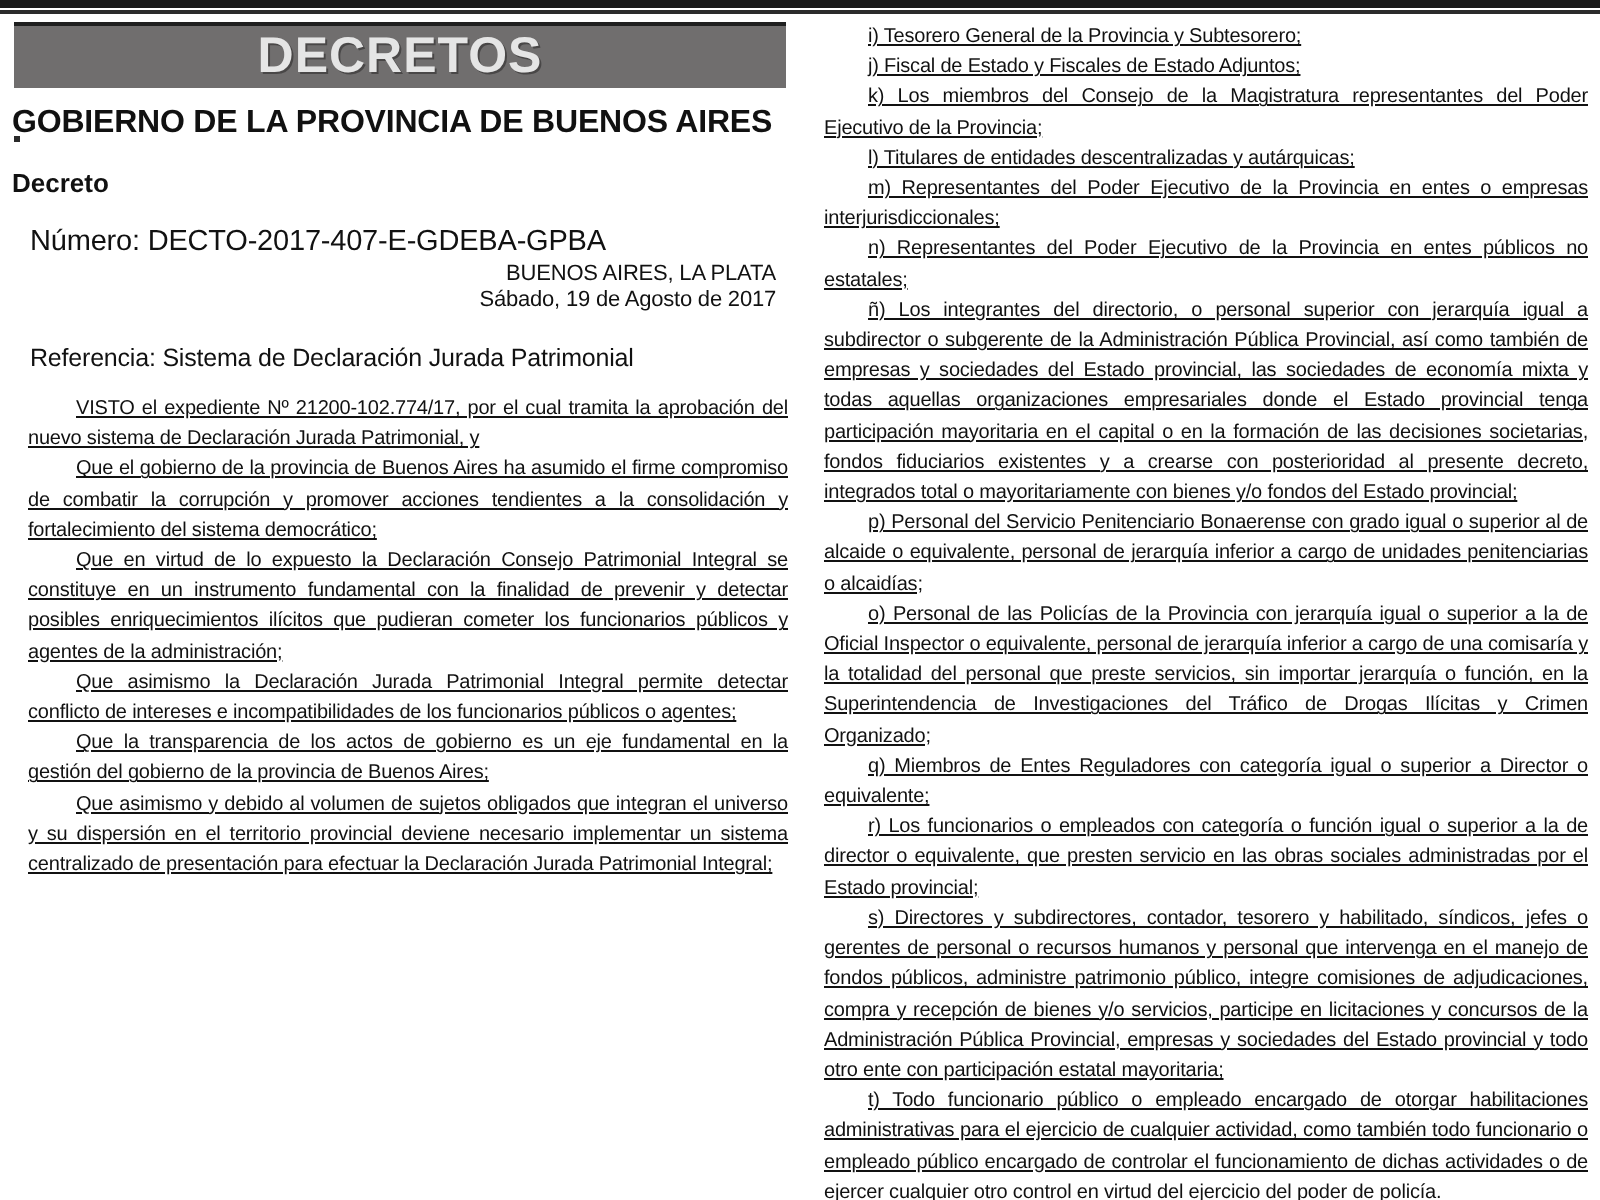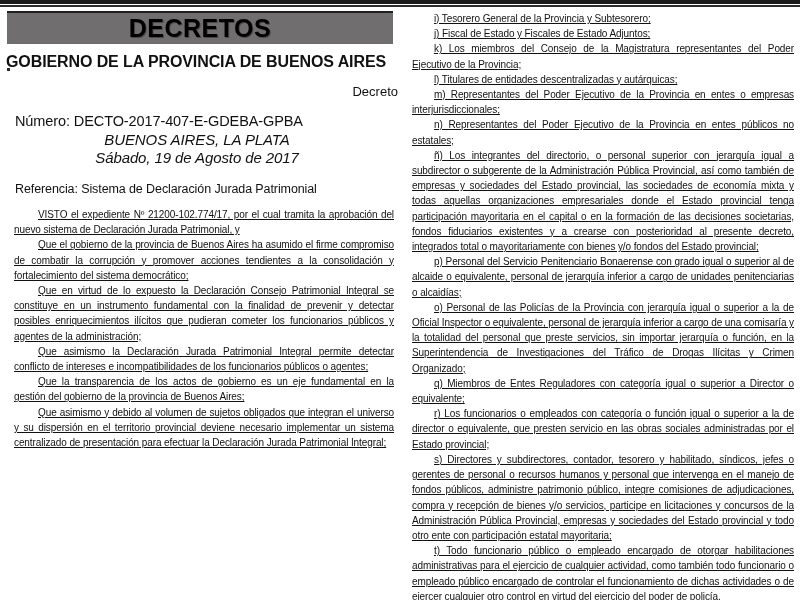--- a/index.html
+++ b/index.html
@@ -66,38 +66,38 @@
     background: #706e6e;
     border-top: 2px solid #1f1f1f;
     box-sizing: border-box;
   }
   #decretos-title {
     position: absolute;
     left: 0; right: 0;
     top: 50%;
     transform: translateY(-52%);
     text-align: center;
-    color: #000000;
+    color: #e5e5e5;
     font-weight: bold;
     font-size: 25px;
     letter-spacing: 0.5px;
     text-shadow: 1px 1px 0 rgba(0,0,0,0.35);
   }
 
   
   .heading-main {
     text-align: left;
     font-weight: bold;
     font-size: 16px;
     margin: 9px 0 0 0;
     letter-spacing: -0.1px;
   }
   .heading-sub {
-    text-align: right;
-    font-weight: normal;
+    text-align: left;
+    font-weight: bold;
     font-size: 13px;
     margin: 13px 0 0 0;
   }
 
   
   #scan-speck {
     position: absolute;
     left: 7px;
     top: 68px;
     width: 3px;
@@ -105,25 +105,24 @@
     background: #2a2a2a;
   }
 
   
   #numero-line {
     font-size: 14.5px;
     margin: 14px 0 0 9px;
     letter-spacing: -0.1px;
   }
   .place-date {
-    text-align: center;
-    font-size: 15px;
+    text-align: right;
+    font-size: 11px;
     margin: 1px 10px 0 0;
     letter-spacing: -0.1px;
-    font-style: italic;
   }
   .place-date.first { margin-top: 2px; }
 
   #referencia-line {
     font-size: 12.5px;
     margin: 16px 0 0 9px;
     letter-spacing: -0.1px;
   }
 
   

